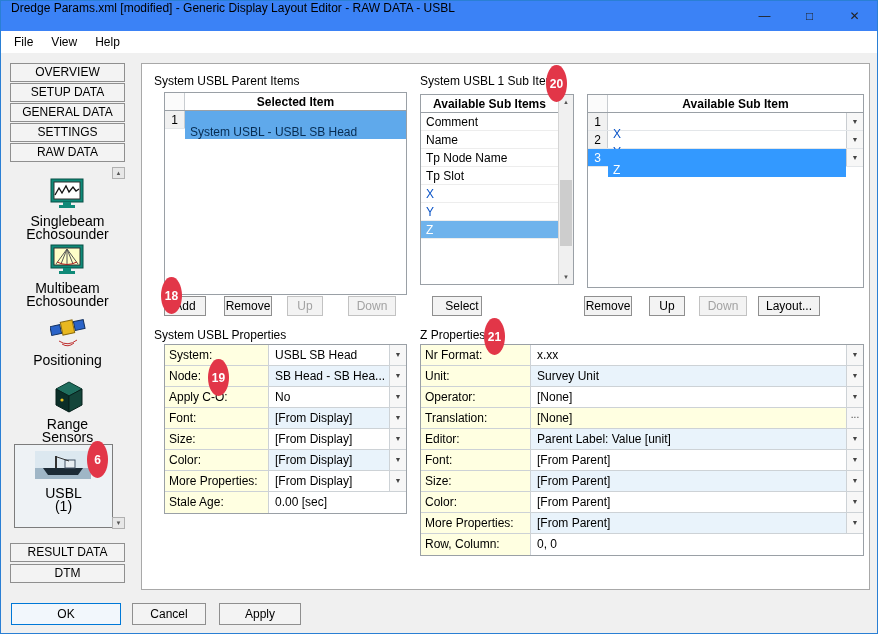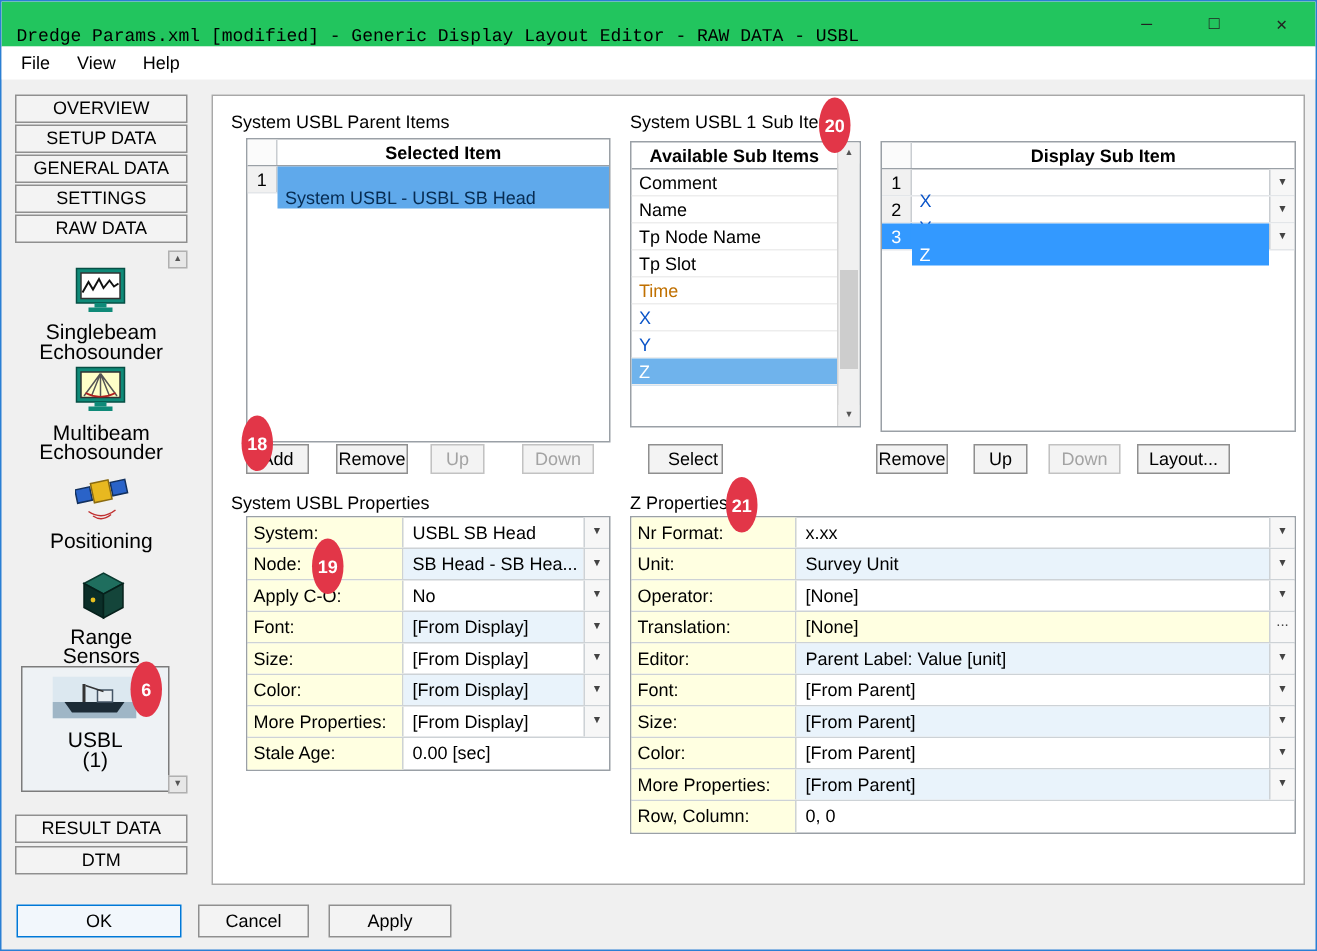--- a/index.html
+++ b/index.html
@@ -1,22 +1,22 @@
 <!DOCTYPE html>
 <html><head>
 <meta charset="utf-8">
 <style>
   * { margin:0; padding:0; box-sizing:border-box; }
   body { background:#444; font-family:"Liberation Sans", sans-serif; }
   .app { position:relative; width:878px; height:634px; background:#f0f0f0;
          border:1px solid #2a7fd4; font-size:12px; color:#000; overflow:hidden; }
 
   
-  .titlebar { position:absolute; left:0; top:0; right:0; height:30px; background:#22c55e;
-              display:flex; align-items:flex-end;font-family:Liberation Mono, monospace; }
+  .titlebar { position:absolute; left:0; top:0; right:0; height:30px; background:#3b82f6;
+              display:flex; align-items:flex-start; }
   .title-text { flex:1; padding-left:10px; font-size:12px; white-space:nowrap; }
   .win-controls { display:flex; height:100%; }
   .win-btn { width:45px; height:100%; display:flex; align-items:center; justify-content:center;
              font-size:12px; color:#222; cursor:default; }
 
   
   .menubar { position:absolute; left:0; top:30px; right:0; height:22px; background:#fff;
              display:flex; align-items:center; padding-left:4px; }
   .menu-item { padding:2px 9px; }
 
@@ -260,37 +260,36 @@
     </div>
 
     <div class="grp-label" style="left:278px; top:10px;">System USBL 1 Sub Items</div>
 
     <div class="list" style="left:278px; top:30px; width:154px; height:191px;">
       <div class="list-head">Available Sub Items</div>
       <div class="li c-black">Comment</div>
       <div class="li c-black">Name</div>
       <div class="li c-black">Tp Node Name</div>
       <div class="li c-black">Tp Slot</div>
-      <div class="li c-orange">Time</div>
       <div class="li c-blue">X</div>
       <div class="li c-blue">Y</div>
       <div class="li c-blue sel">Z</div>
       <div class="scrollbar">
         <div class="sb-btn up"></div>
         <div class="sb-thumb"></div>
         <div class="sb-btn down"></div>
       </div>
     </div>
 
     <div class="btn" style="left:290px; top:232px; width:50px;padding-left:10px;">Select</div>
 
     <div class="table" style="left:445px; top:30px; width:277px; height:194px;">
       <div class="thead">
         <div class="th-num"></div>
-        <div class="th-label">Display Sub Item</div>
+        <div class="th-label">Available Sub Item</div>
       </div>
       <div class="trow">
         <div class="td-num">1</div>
         <div class="td-text c-blue">X</div>
         <div class="td-combo"></div>
       </div>
       <div class="trow">
         <div class="td-num">2</div>
         <div class="td-text c-blue">Y</div>
         <div class="td-combo"></div>

